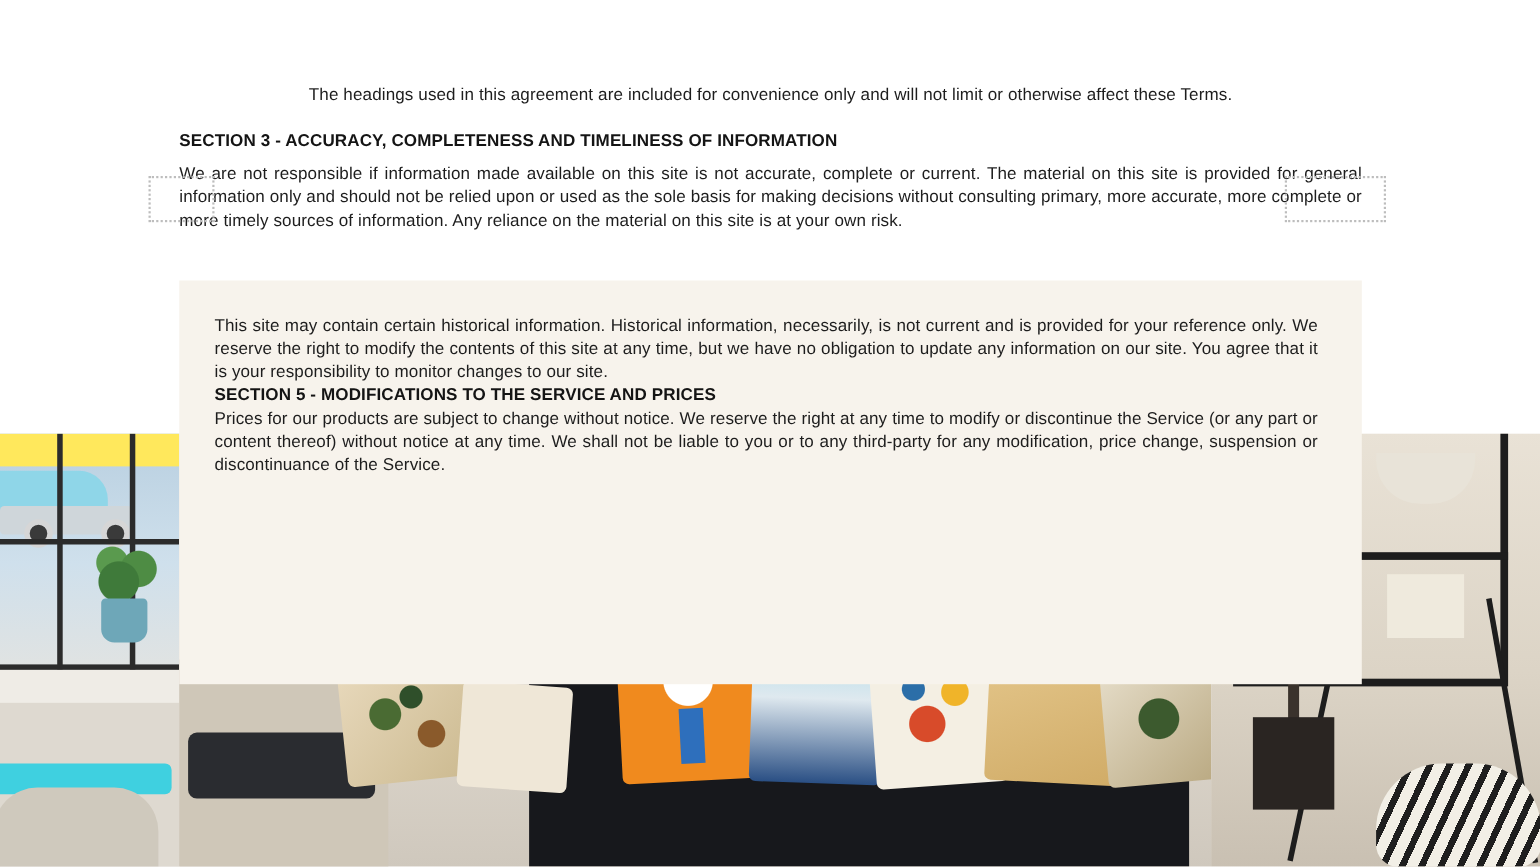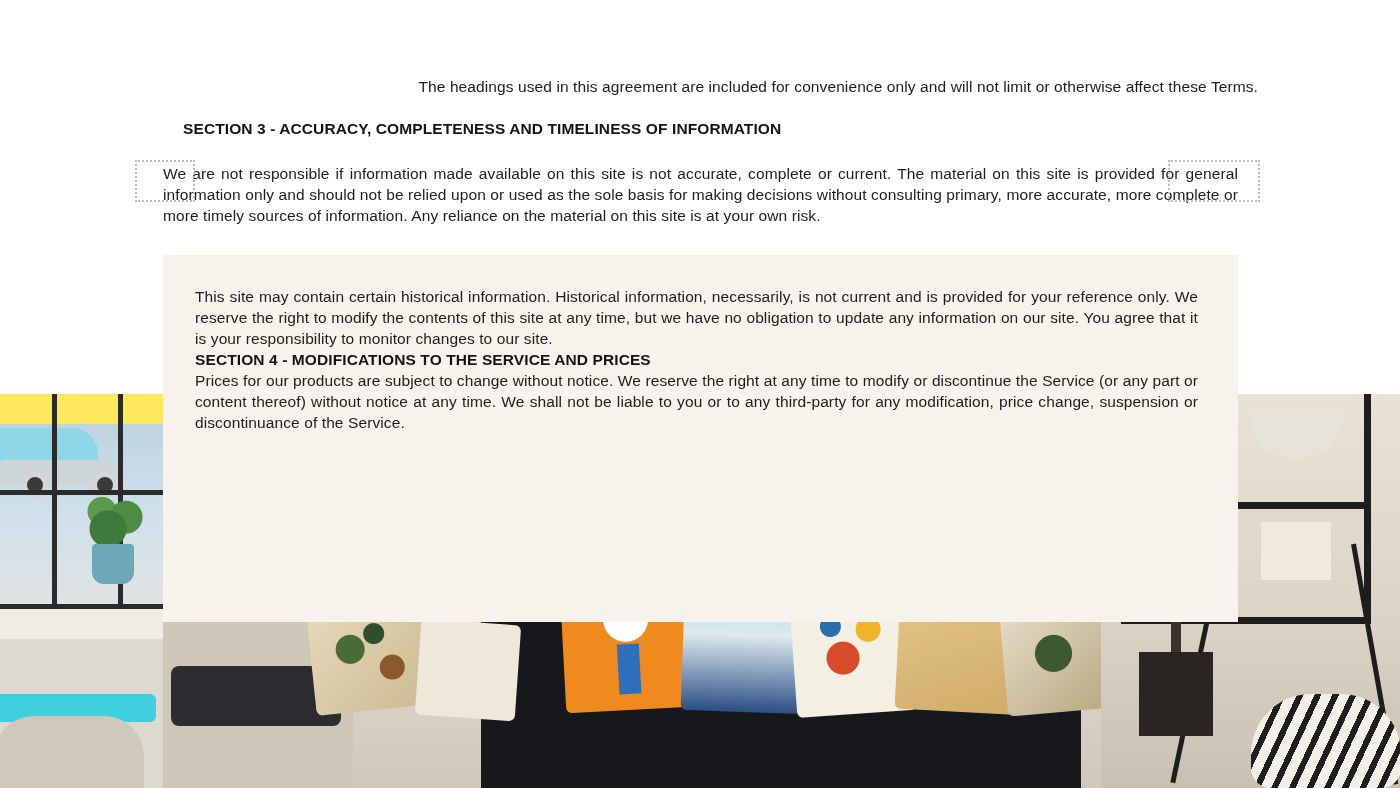--- a/index.html
+++ b/index.html
@@ -97,33 +97,33 @@
     width: 1075px;
   }
   p.body {
     margin: 0;
     font-size: 15.5px;
     line-height: 21px;
     color: #1d1d1d;
     text-align: justify;
     letter-spacing: 0.1px;
   }
-  p.body.noj { text-align: right; margin-left: 20px; }
+  p.body.noj { text-align: center; }
   h3.section {
     margin: 0;
     font-size: 15.5px;
     line-height: 21px;
     font-weight: bold;
     color: #141414;
     letter-spacing: 0.1px;
   }
 
   #para-intro { top: 76px; }
-  #head-s3 { top: 118px; margin-left: 20px; }
-  #para-s3 { top: 163px; }
+  #head-s3 { top: 118px; }
+  #para-s3 { top: 148px; }
 
   .dotted-box {
     position: absolute;
     border: 2px dotted #bdbdbd;
     pointer-events: none;
   }
   #dot-left  { left: 135px; top: 160px; width: 60px; height: 42px; }
   #dot-right { left: 1168px; top: 160px; width: 92px; height: 42px; }
 
   
@@ -203,21 +203,21 @@
 
     <p class="body text-col" id="para-s3">We are not responsible if information made available on this site is not accurate, complete or current. The material on this site is provided for general information only and should not be relied upon or used as the sole basis for making decisions without consulting primary, more accurate, more complete or more timely sources of information. Any reliance on the material on this site is at your own risk.</p>
 
     <div class="dotted-box" id="dot-left"></div>
     <div class="dotted-box" id="dot-right"></div>
 
     <div class="card">
       <div class="card-inner">
         <p class="body">This site may contain certain historical information. Historical information, necessarily, is not current and is provided for your reference only. We reserve the right to modify the contents of this site at any time, but we have no obligation to update any information on our site. You agree that it is your responsibility to monitor changes to our site.</p>
 
-        <h3 class="section">SECTION 4 - MODIFICATIONS TO THE SERVICE AND PRICES</h3>
+        <h3 class="section">SECTION 5 - MODIFICATIONS TO THE SERVICE AND PRICES</h3>
 
         <p class="body">Prices for our products are subject to change without notice. We reserve the right at any time to modify or discontinue the Service (or any part or content thereof) without notice at any time. We shall not be liable to you or to any third-party for any modification, price change, suspension or discontinuance of the Service.</p>
 
 
       </div>
     </div>
 
   </div>
 </div>
 

